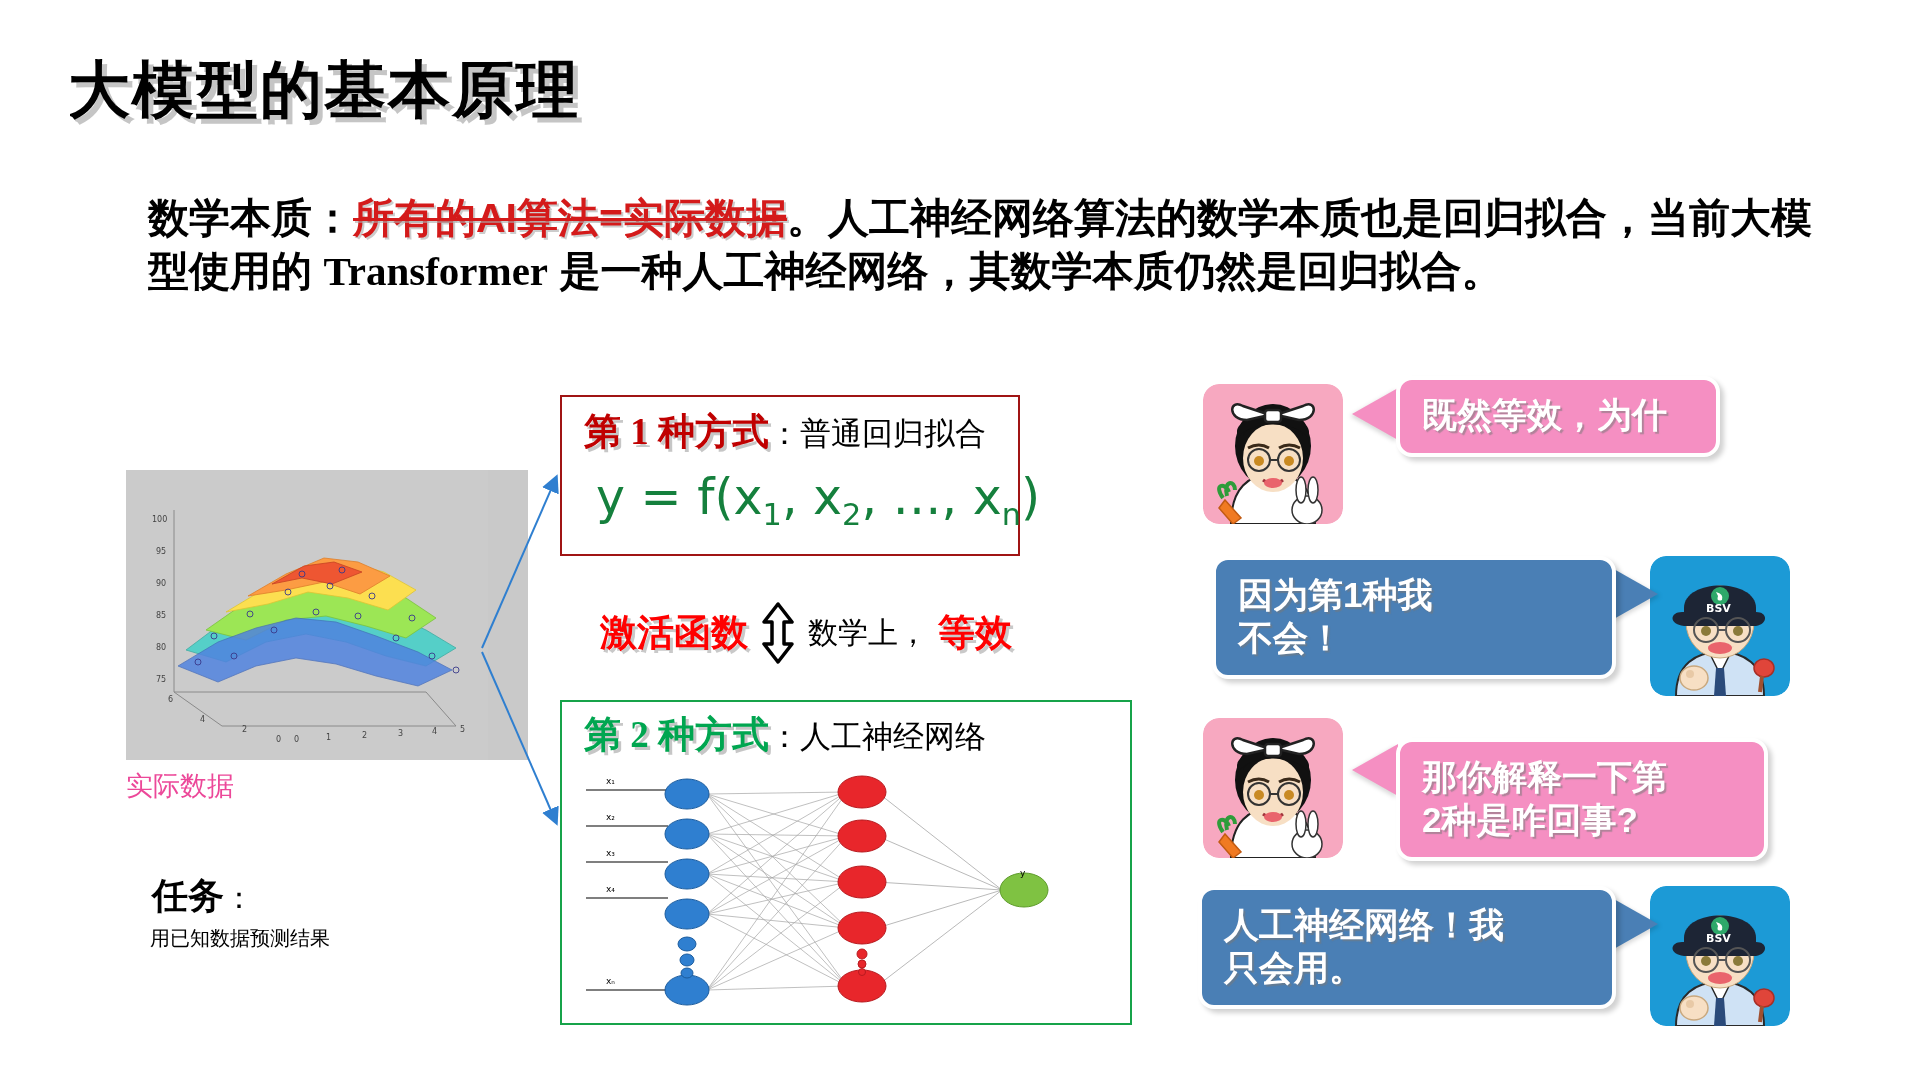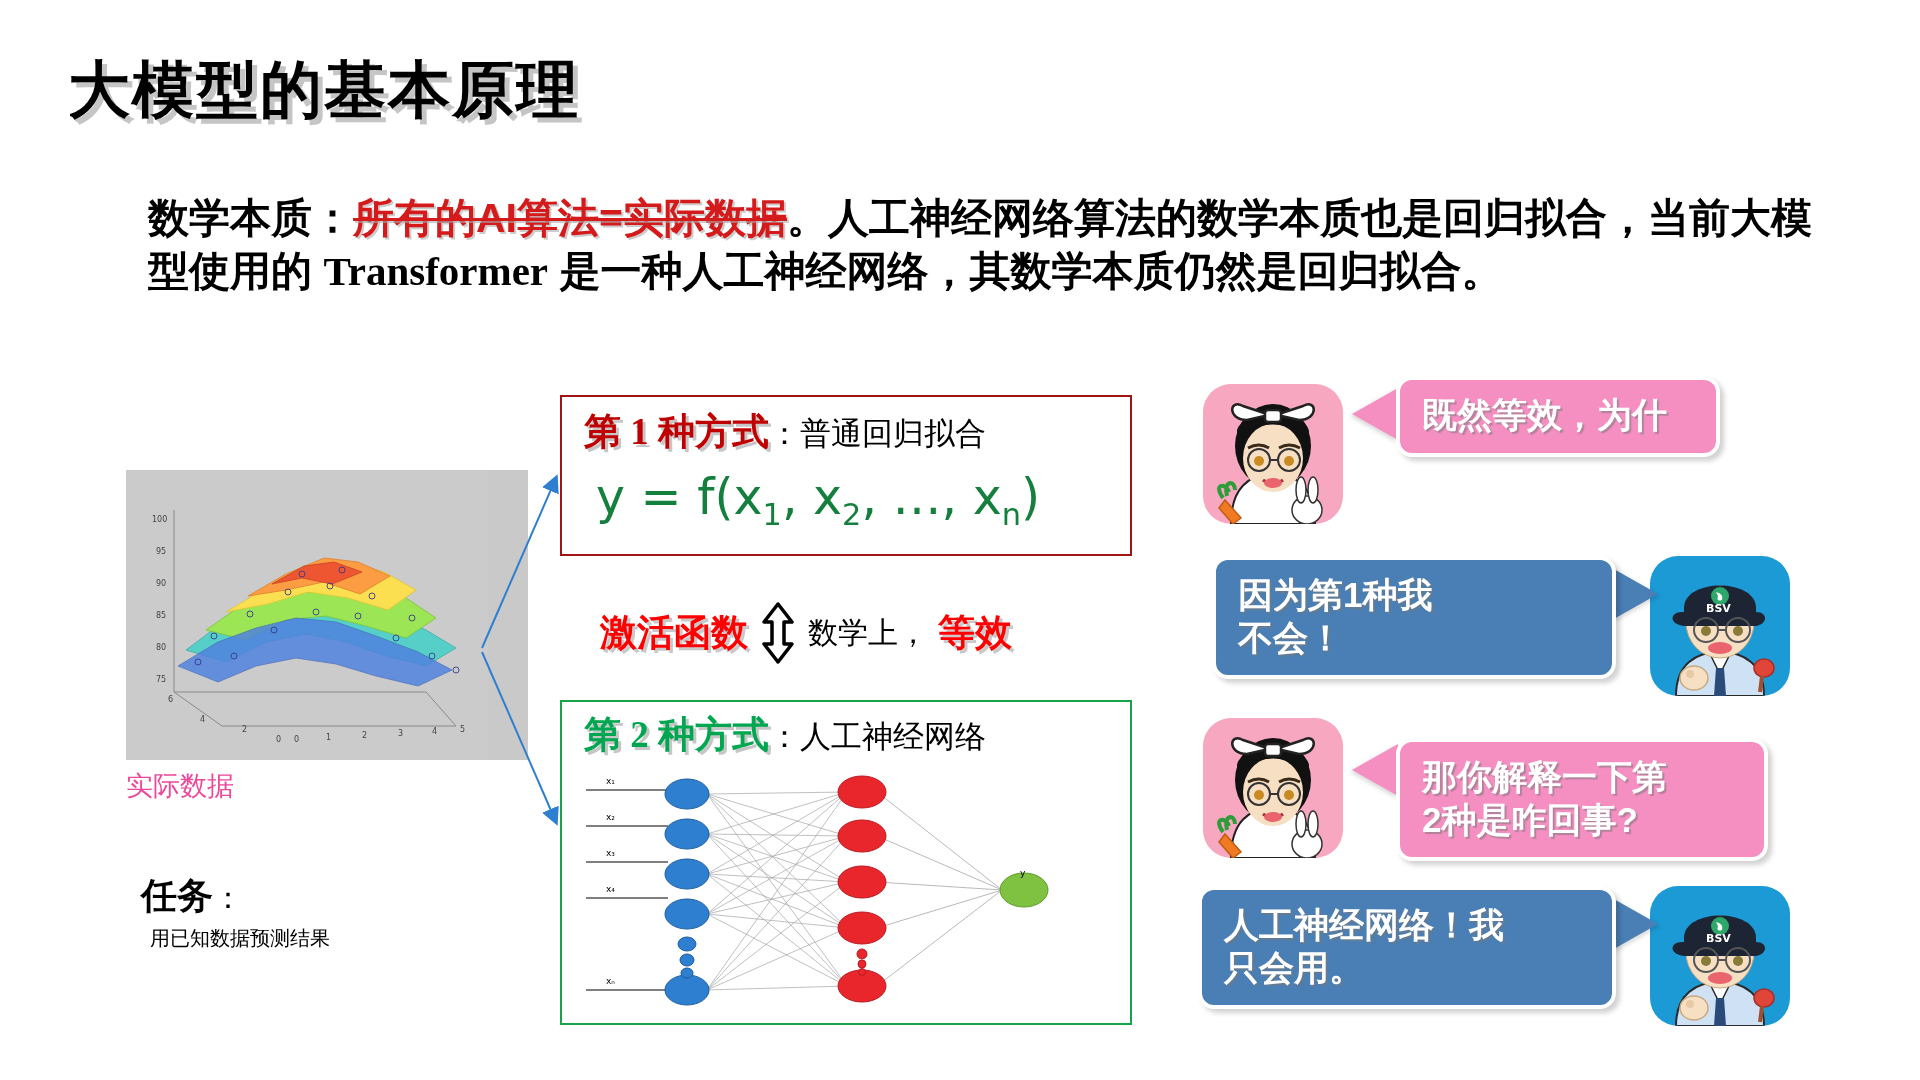--- a/index.html
+++ b/index.html
@@ -39,35 +39,35 @@
     position: absolute; left: 126px; top: 470px; width: 402px; height: 290px;
     background: #c9c9c9;
     overflow: hidden;
   }
   #surface-plot svg { display: block; }
   #plot-caption {
     position: absolute; left: 126px; top: 768px; width: 362px;
     text-align: left; font-size: 27px; color: #ec4899;
   }
   #task-label {
-    position: absolute; left: 141px; top: 872px;
+    position: absolute; left: 152px; top: 872px;
     font-size: 36px; font-weight: bold; color: #000;
   }
   #task-label .thin { font-weight: normal; font-size: 30px; }
   #task-desc {
     position: absolute; left: 150px; top: 925px;
     font-size: 20px; color: #000;
   }
 
   
   #connector-arrows { position: absolute; left: 470px; top: 430px; width: 130px; height: 420px; }
 
   
   #method1-box {
-    position: absolute; left: 560px; top: 395px; width: 572px; height: 161px;
+    position: absolute; left: 560px; top: 395px; width: 460px; height: 161px;
     border: 2px solid #a01414; background: #fff;
   }
   #method1-head {
     position: absolute; left: 22px; top: 10px;
     font-size: 37px; white-space: nowrap;
   }
   #method1-head .m-title {
     color: #c00000; font-weight: bold;
     font-family: "Liberation Serif", serif;
     text-shadow: 3px 3px 0 rgba(160,160,160,0.6);
@@ -113,21 +113,21 @@
   #method2-head .m-title {
     color: #00a650; font-weight: bold;
     font-family: "Liberation Serif", serif;
     text-shadow: 3px 3px 0 rgba(160,160,160,0.6);
   }
   #method2-head .m-sub { color: #000; font-size: 31px; font-weight: normal; }
   #nn-diagram { position: absolute; left: 10px; top: 62px; width: 550px; height: 252px; }
 
   
   .avatar {
-    position: absolute; width: 140px; height: 140px; border-radius: 28px;
+    position: absolute; width: 140px; height: 140px; border-radius: 16px;
     overflow: hidden;
   }
   .avatar svg { display: block; }
 
   .bubble {
     position: absolute;
     border-radius: 16px;
     color: #ffffff;
     font-weight: bold;
     font-size: 35px;

